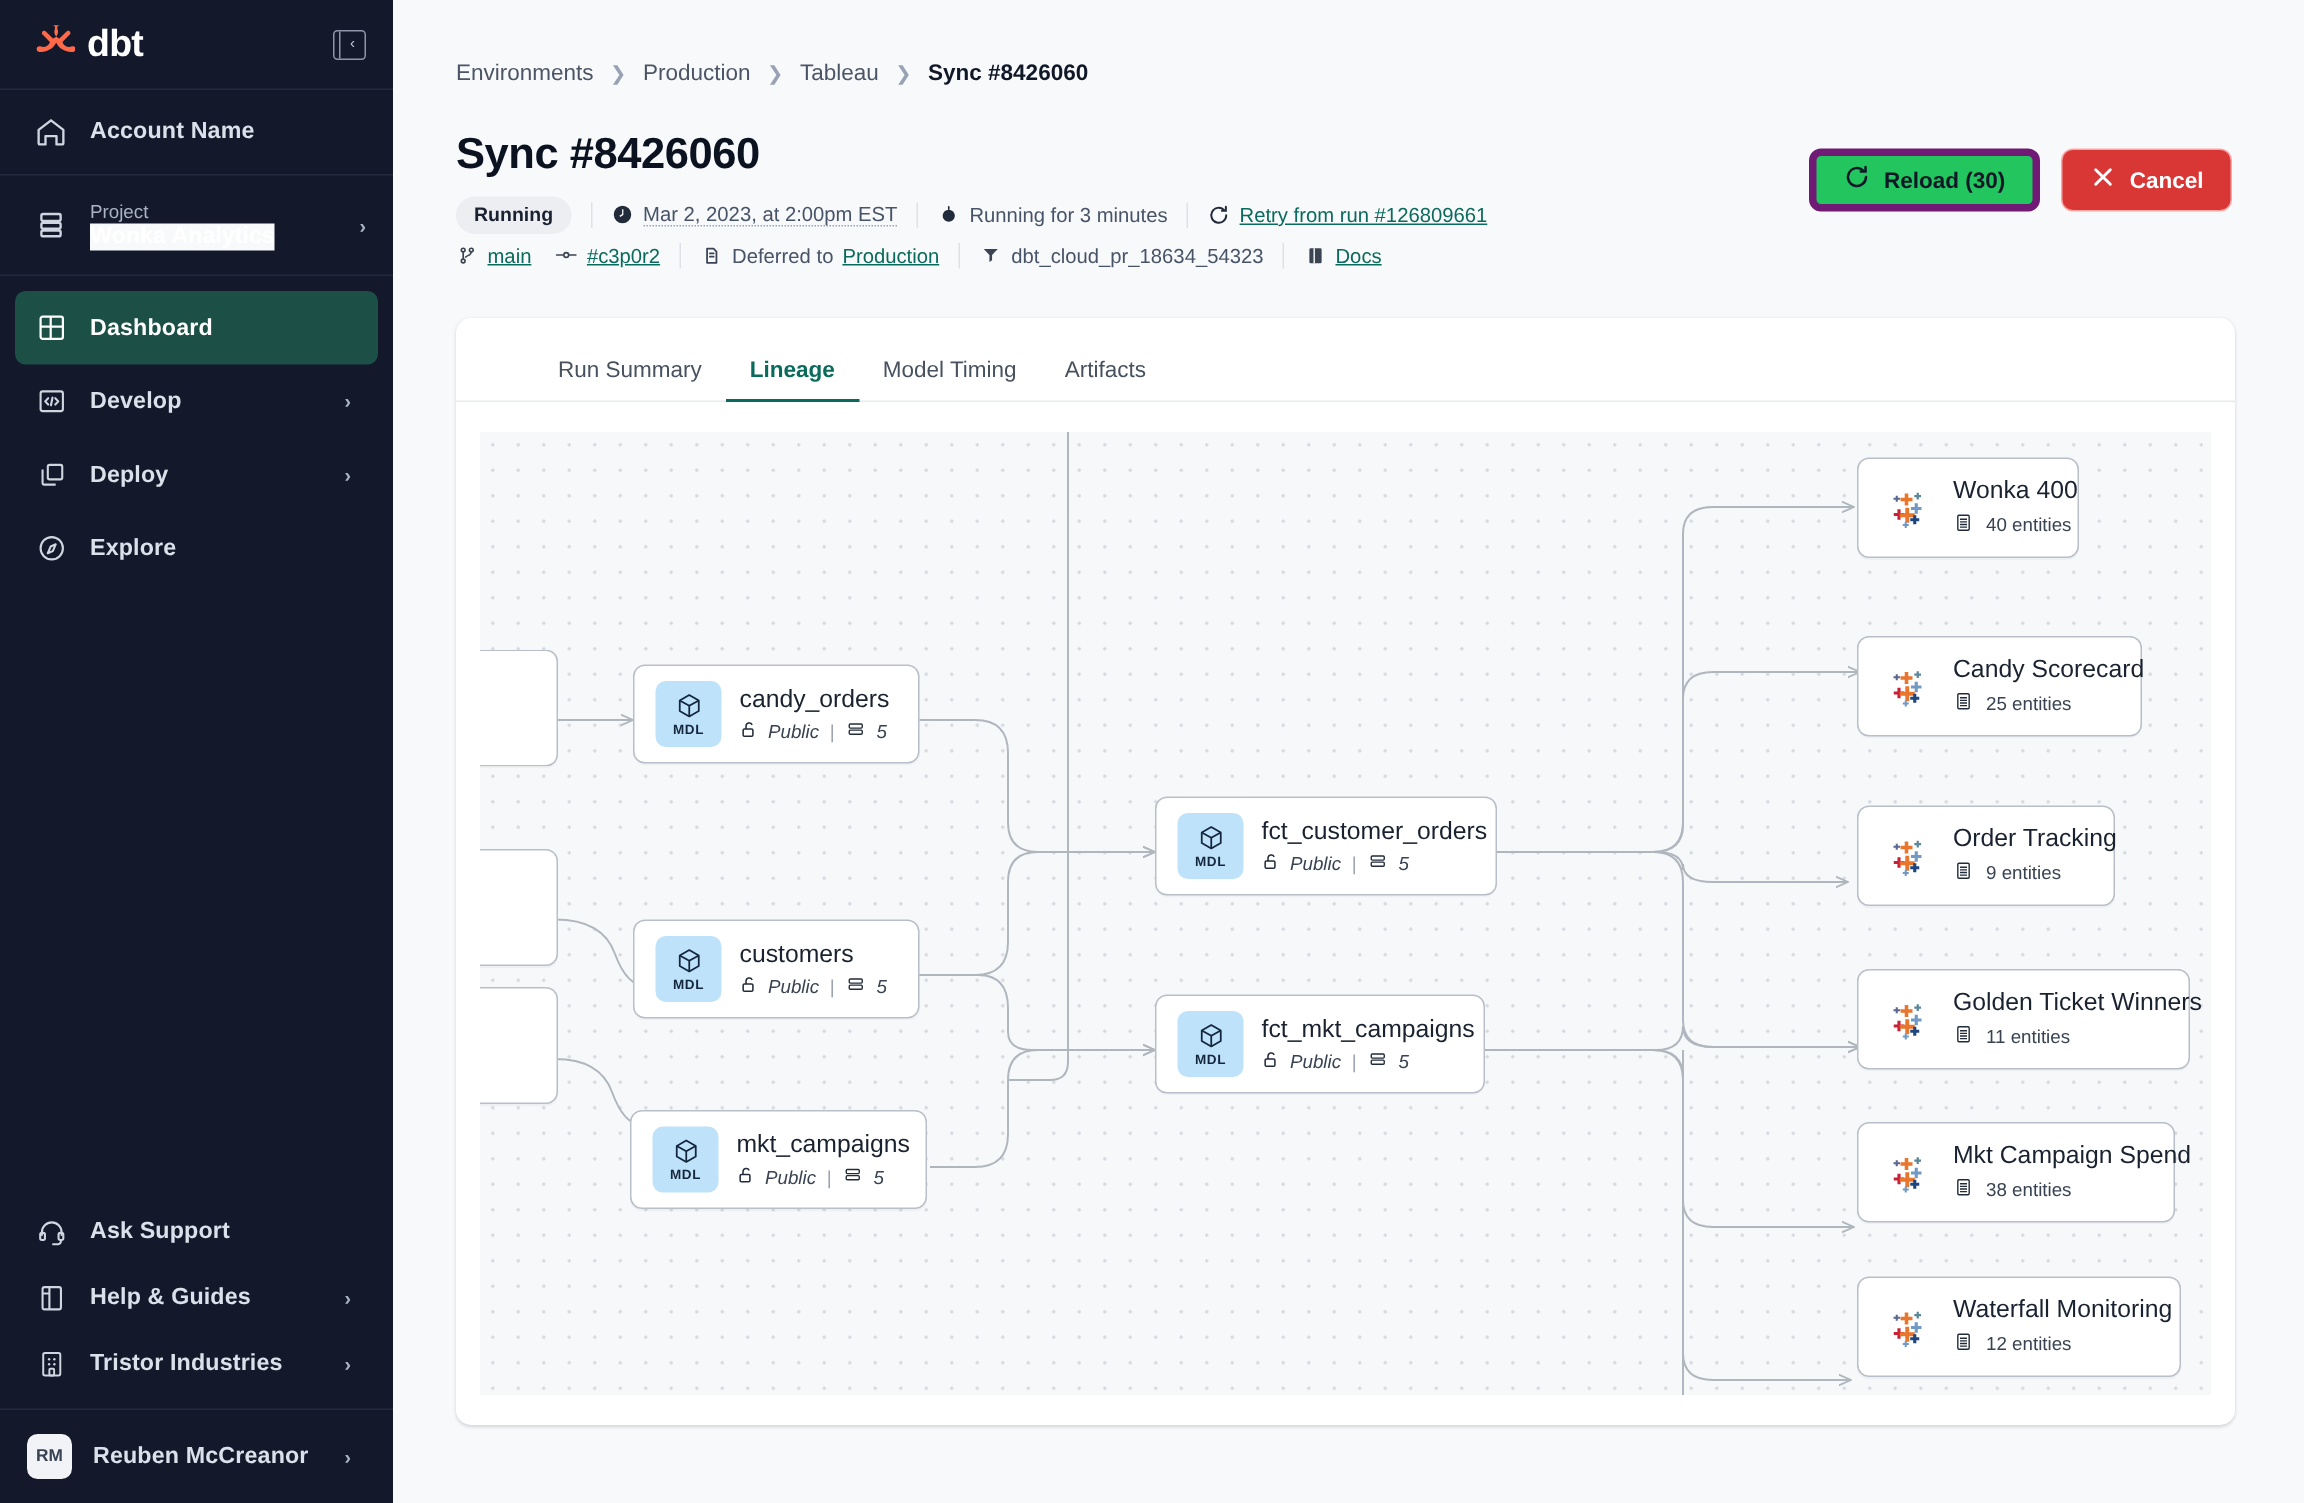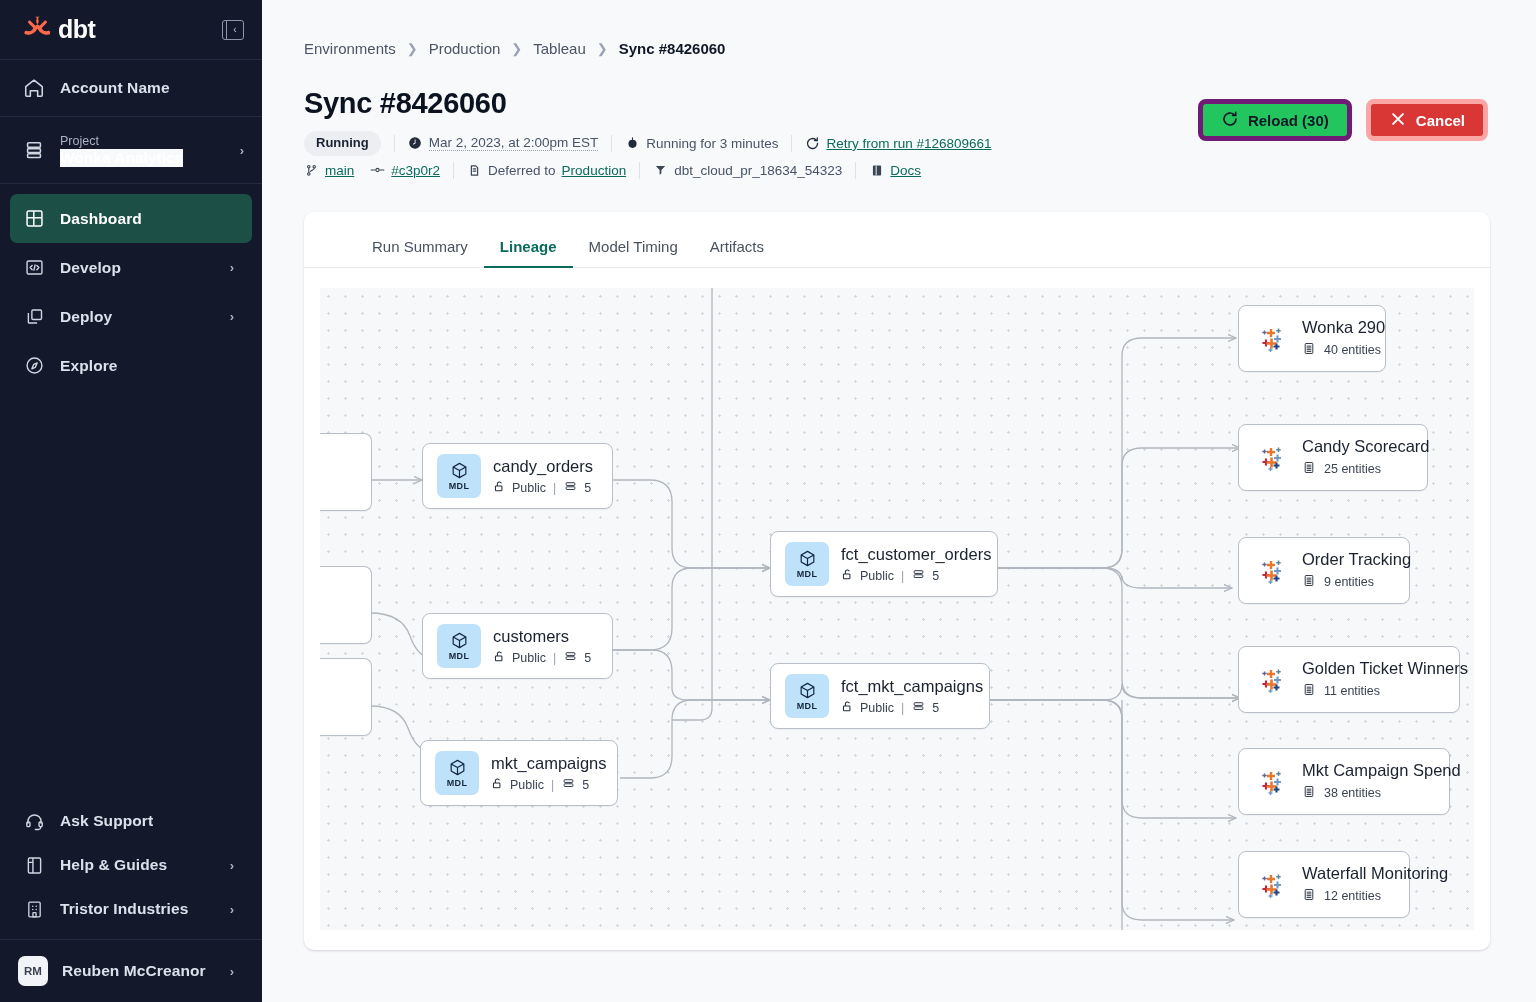--- a/index.html
+++ b/index.html
@@ -95,21 +95,21 @@
   .m-dot { border-bottom: 1.5px dotted #98a2b3; }
   .m-ico { width: 15px; height: 15px; display: flex; align-items: center; justify-content: center; color: #3b4452; flex: 0 0 15px; }
 
   .actions { position: absolute; right: 48px; top: 99px; display: flex; gap: 14px; }
   .btn {
     display: flex; align-items: center; gap: 9px;
     height: 42px; padding: 0 18px; border-radius: 8px;
     font-size: 15px; font-weight: 700; cursor: pointer;
   }
   .btn-reload { background: #22c55e; border: 5px solid #701a75; color: #101828; }
-  .btn-cancel { background: #d93636; border: 5px solid #fca5a5; color: #fff; }
+  .btn-cancel { background: #d93636; border: 1px solid #fca5a5; color: #fff; }
 
   
   .card {
     position: absolute; left: 42px; top: 212px;
     width: 1186px; height: 738px;
     background: #fff; border-radius: 10px;
     box-shadow: 0 1px 3px rgba(16,24,40,.10), 0 1px 2px rgba(16,24,40,.06);
     overflow: hidden;
   }
   .tabs { display: flex; gap: 0; padding: 26px 0 0 52px; border-bottom: 1px solid #e7eaef; }
@@ -140,21 +140,21 @@
   .node.model { padding: 10px 14px; }
   .mdl-badge {
     width: 44px; height: 44px; border-radius: 7px; background: #bfe2fb;
     display: flex; flex-direction: column; align-items: center; justify-content: center;
     gap: 0px; flex: 0 0 44px; margin-right: 12px;
   }
   .mdl-badge .cube { line-height: 0; }
   .mdl-badge .mdl-txt { font-size: 9px; font-weight: 700; color: #14263b; letter-spacing: .4px; margin-top: 1px; }
   .node-body { display: flex; flex-direction: column; gap: 4px; }
   .node-name { font-size: 16.5px; color: #1a2230; white-space: nowrap; }
-  .node-sub { display: flex; align-items: center; gap: 6px; font-size: 12.5px; color: #394352; }
+  .node-sub { display: flex; align-items: center; gap: 6px; font-size: 12.5px; color: #394352; font-style: italic; }
   .node-sub .pipe { color: #9aa2af; margin: 0 1px; }
   .tab-ico { width: 34px; height: 34px; flex: 0 0 34px; margin-right: 13px; }
   .ent-row { display: flex; align-items: center; gap: 8px; font-size: 12.5px; color: #394352; }
 
   .node.clipped-left { border-left: none; border-top-left-radius: 0; border-bottom-left-radius: 0; }
 </style>
 </head>
 <body>
 
 <div class="app">
@@ -644,21 +644,21 @@
                 <path d="M11 17.5v7M7.5 21h7" stroke="#c72037" stroke-width="2.1"></path>
                 <path d="M16.5 16.5v10M11.5 21.5h10" stroke="#e8762d" stroke-width="2.6"></path>
                 <path d="M21.5 21.5v6M18.5 24.5h6" stroke="#1f457e" stroke-width="2.1"></path>
                 <path d="M23.5 6.5v4.5M21.2 8.7h4.5" stroke="#5b879b" stroke-width="1.5"></path>
                 <path d="M9.5 8.5v4M7.3 10.5h4.4" stroke="#5c6692" stroke-width="1.4"></path>
                 <path d="M15.5 26v4M13.5 28h4" stroke="#7099c6" stroke-width="1.4"></path>
               </g>
             </svg>
           </span>
           <span class="node-body">
-            <span class="node-name">Wonka 290</span>
+            <span class="node-name">Wonka 400</span>
             <span class="ent-row">
               <span>
                 <svg width="14" height="15" viewBox="0 0 24 24" fill="none" stroke="#222b3a" stroke-width="1.6">
                     <rect x="5.5" y="3.5" width="13" height="17" rx="1.3"></rect>
                     <path d="M8 8h8M8 11h8M8 14h8M8 17h8"></path>
                   </svg>
               </span>
               <span>40 entities</span>
             </span>
           </span>
@@ -773,21 +773,21 @@
                 <svg width="14" height="15" viewBox="0 0 24 24" fill="none" stroke="#222b3a" stroke-width="1.6">
                     <rect x="5.5" y="3.5" width="13" height="17" rx="1.3"></rect>
                     <path d="M8 8h8M8 11h8M8 14h8M8 17h8"></path>
                   </svg>
               </span>
               <span>38 entities</span>
             </span>
           </span>
         </div>
 
-        <div class="node" style="left:918px; top:563px; width:172px;">
+        <div class="node" style="left:918px; top:563px; width:216px;">
           <span class="tab-ico">
             <svg width="34" height="34" viewBox="0 0 34 34">
               <g stroke-linecap="butt">
                 <path d="M16 7v8M12 11h8" stroke="#e8762d" stroke-width="2.4"></path>
                 <path d="M22.5 13.5v7M19 17h7" stroke="#7099c6" stroke-width="2.1"></path>
                 <path d="M11 17.5v7M7.5 21h7" stroke="#c72037" stroke-width="2.1"></path>
                 <path d="M16.5 16.5v10M11.5 21.5h10" stroke="#e8762d" stroke-width="2.6"></path>
                 <path d="M21.5 21.5v6M18.5 24.5h6" stroke="#1f457e" stroke-width="2.1"></path>
                 <path d="M23.5 6.5v4.5M21.2 8.7h4.5" stroke="#5b879b" stroke-width="1.5"></path>
                 <path d="M9.5 8.5v4M7.3 10.5h4.4" stroke="#5c6692" stroke-width="1.4"></path>

